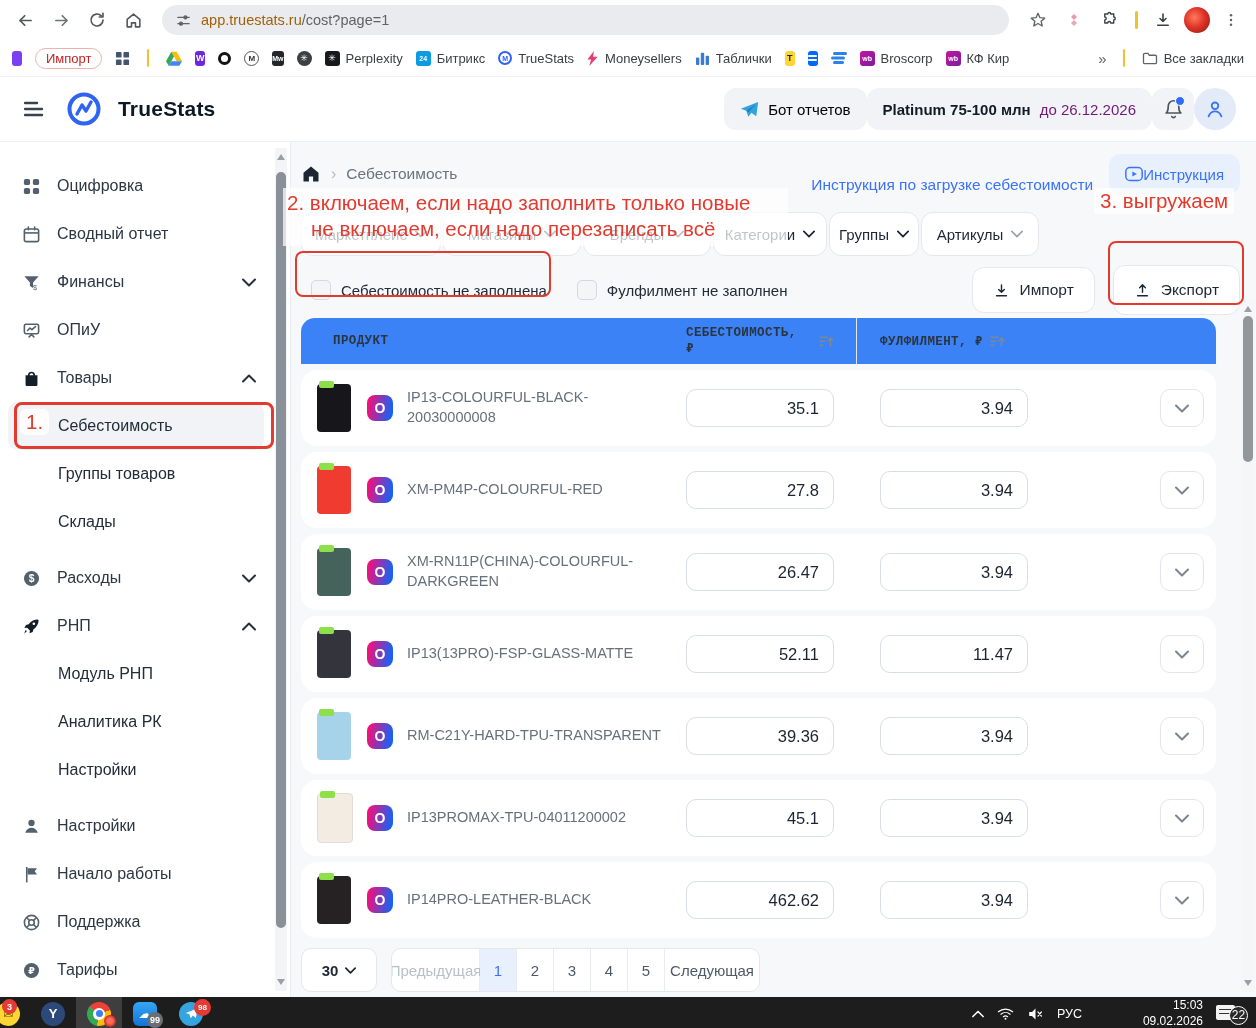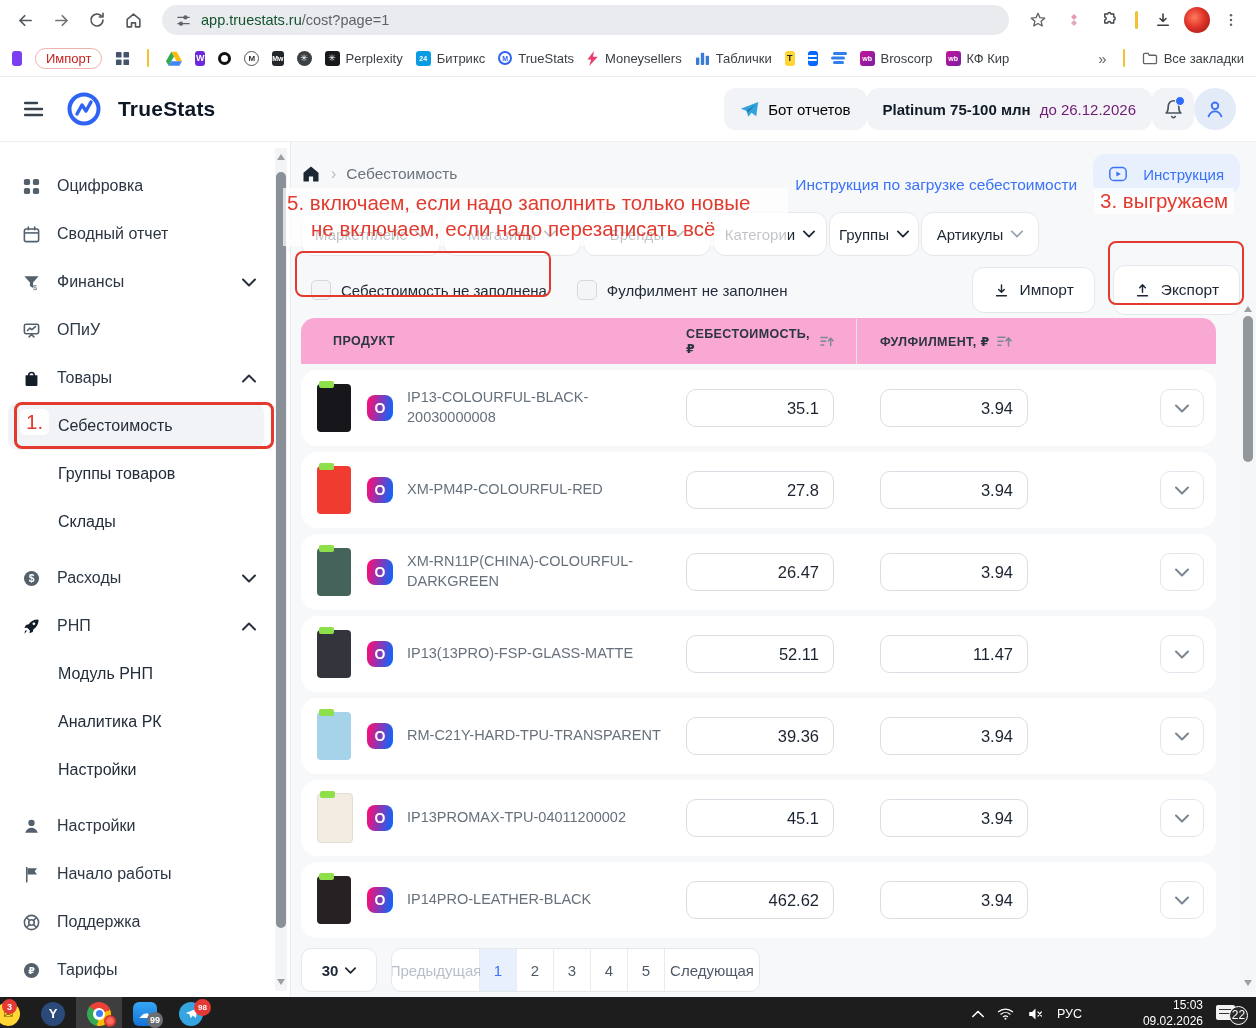--- a/index.html
+++ b/index.html
@@ -6,21 +6,21 @@
   .screen{position:relative;width:1256px;height:1028px;overflow:hidden;background:#f7f8fa;
     font-family:"Liberation Sans","DejaVu Sans",sans-serif;color:#1d2733;}
   svg{display:block;}
   button{font-family:inherit;border:none;background:none;padding:4px;cursor:pointer;}
 
   
   .btoolbar{height:40px;background:#fff;display:flex;align-items:center;padding:0 10px;gap:6px;}
   .nav-ic{width:30px;height:30px;display:flex;align-items:center;justify-content:center;border-radius:50%;}
   .urlbar{flex:1;height:30px;background:#e9ebee;border-radius:16px;display:flex;align-items:center;
     padding:0 14px;gap:10px;margin:0 8px;font-size:14.5px;}
-  .urlhost{color:#14532d;}
+  .urlhost{color:#a16207;}
   .urlpath{color:#5f6368;}
   .ysep{width:3px;height:18px;background:#f2c12e;border-radius:2px;margin:0 4px;}
   .avatar-red{width:26px;height:26px;border-radius:50%;
     background:radial-gradient(circle at 40% 40%,#ff7a5c 0%,#e0352b 45%,#8f1407 100%);}
 
   
   .bmbar{height:36px;background:#fff;display:flex;align-items:center;padding:0 12px;gap:13px;
     font-size:13px;color:#3c4043;border-bottom:1px solid #eceef0;}
   .bm{display:flex;align-items:center;gap:6px;white-space:nowrap;}
   .sq{width:15px;height:15px;border-radius:3px;display:flex;align-items:center;justify-content:center;
@@ -61,44 +61,44 @@
 
   .main{flex:1;padding:16px 16px 0 10px;box-sizing:border-box;position:relative;}
 
   
   .crumbrow{display:flex;align-items:center;height:32px;}
   .crumbsep{color:#b4bcc4;margin:0 10px;font-size:16px;}
   .crumbcur{color:#6a737d;font-size:15.5px;}
   .crumbright{margin-left:auto;display:flex;align-items:flex-end;gap:16px;}
   .ilink{color:#3a72f8;font-size:15.5px;}
   .ibtn{height:40px;background:#e7f0fc;border-radius:12px;color:#3a72f8;font-size:15px;
-    display:flex;align-items:center;gap:16px;padding:0 16px;}
+    display:flex;align-items:center;gap:0;padding:0 16px;}
 
   
   .filterrow{display:flex;align-items:center;gap:2px;margin-top:22px;height:44px;}
   .dd{height:44px;background:#fff;border:1px solid #e4e8ed;border-radius:12px;display:flex;
     align-items:center;justify-content:center;gap:8px;font-size:15px;color:#1d2733;font-weight:500;box-sizing:border-box;}
   .ddw1{width:140px;} .ddw2{width:138px;} .ddw3{width:128px;} .ddw4{width:114px;}
   .ddw5{width:90px;} .ddw6{width:118px;}
 
   
   .ctrlrow{display:flex;align-items:center;margin-top:10px;height:48px;}
   .chkwrap{display:flex;align-items:center;gap:10px;font-size:15px;color:#222d39;}
   .chk{width:20px;height:20px;border:1.5px solid #d3d9e0;border-radius:5px;background:#f4f5f7;box-sizing:border-box;}
   .chk1{margin-left:10px;}
   .chk2wrap{margin-left:30px;}
   .iebtns{margin-left:auto;display:flex;align-items:center;gap:18px;}
   .iebtn{height:46px;background:#fff;border:1px solid #e4e8ed;border-radius:12px;display:flex;
     align-items:center;gap:10px;padding:0 20px;font-size:15.5px;color:#1d2733;font-weight:500;}
 
   
   .tablewrap{width:915px;margin-top:4px;}
-  .thead{height:46px;background:#f9a8d4;border-radius:14px 14px 0 0;display:grid;
+  .thead{height:46px;background:#3b82f6;border-radius:14px 14px 0 0;display:grid;
     grid-template-columns:50px 40px 1fr 148px 46px 148px 132px 44px;align-items:center;
-    padding:0 12px 0 16px;position:relative;}
+    padding:0 12px 0 16px;position:relative;font-family:Liberation Mono, monospace;}
   .thcell{font-size:12.5px;font-weight:bold;color:#2b3540;letter-spacing:.4px;display:flex;align-items:center;gap:7px;}
   .th-prod{grid-column:1/4;padding-left:16px;}
   .th-cost{grid-column:4;justify-self:end;}
   .th-ful{grid-column:6;position:relative;}
   .th-ful::before{content:"";position:absolute;left:-24px;top:-15px;bottom:-15px;width:1px;background:#e2e5e9;}
   .trow{height:76px;background:#fff;border-radius:16px;margin-top:6px;display:grid;
     grid-template-columns:50px 40px 1fr 148px 46px 148px 132px 44px;align-items:center;
     padding:0 12px 0 16px;}
   .thumb{width:34px;height:48px;border-radius:4px;position:relative;}
   .thumb::before{content:"";position:absolute;top:-3px;left:2px;width:15px;height:7px;background:#8ee04a;border-radius:2px;}
@@ -740,21 +740,21 @@
     </main>
   </div>
 
   <div class="pscroll">
     <span class="arrow-u"></span>
     <span class="thumbv"></span>
     <span class="arrow-d"></span>
   </div>
 
   <div class="ann ann-overlay" style="left:283px;top:188px;width:505px;height:58px;"></div>
-  <div class="ann ann-text" style="left:287px;top:191px;">5. включаем, если надо заполнить только новые</div>
+  <div class="ann ann-text" style="left:287px;top:191px;">2. включаем, если надо заполнить только новые</div>
   <div class="ann ann-text" style="left:311px;top:217px;">не включаем, если надо перезаписать всё</div>
   <div class="ann ann-box" style="left:14px;top:402px;width:260px;height:47px;"></div>
   <div class="ann ann-text ann-step1" style="left:20px;top:409px;">1.</div>
   <div class="ann ann-box" style="left:295px;top:251px;width:256px;height:46px;border-width:2.5px;"></div>
   <div class="ann ann-text ann-step3" style="left:1094px;top:188px;">3. выгружаем</div>
   <div class="ann ann-box" style="left:1108px;top:241px;width:136px;height:64px;border-width:2.5px;"></div>
 
   <div class="taskbar">
     <div class="tbcell" style="width:30px;">
       <span class="circ" style="background:#ffd633;margin-left:-14px;color:#7a5b00;font-size:12px;">✉</span>

